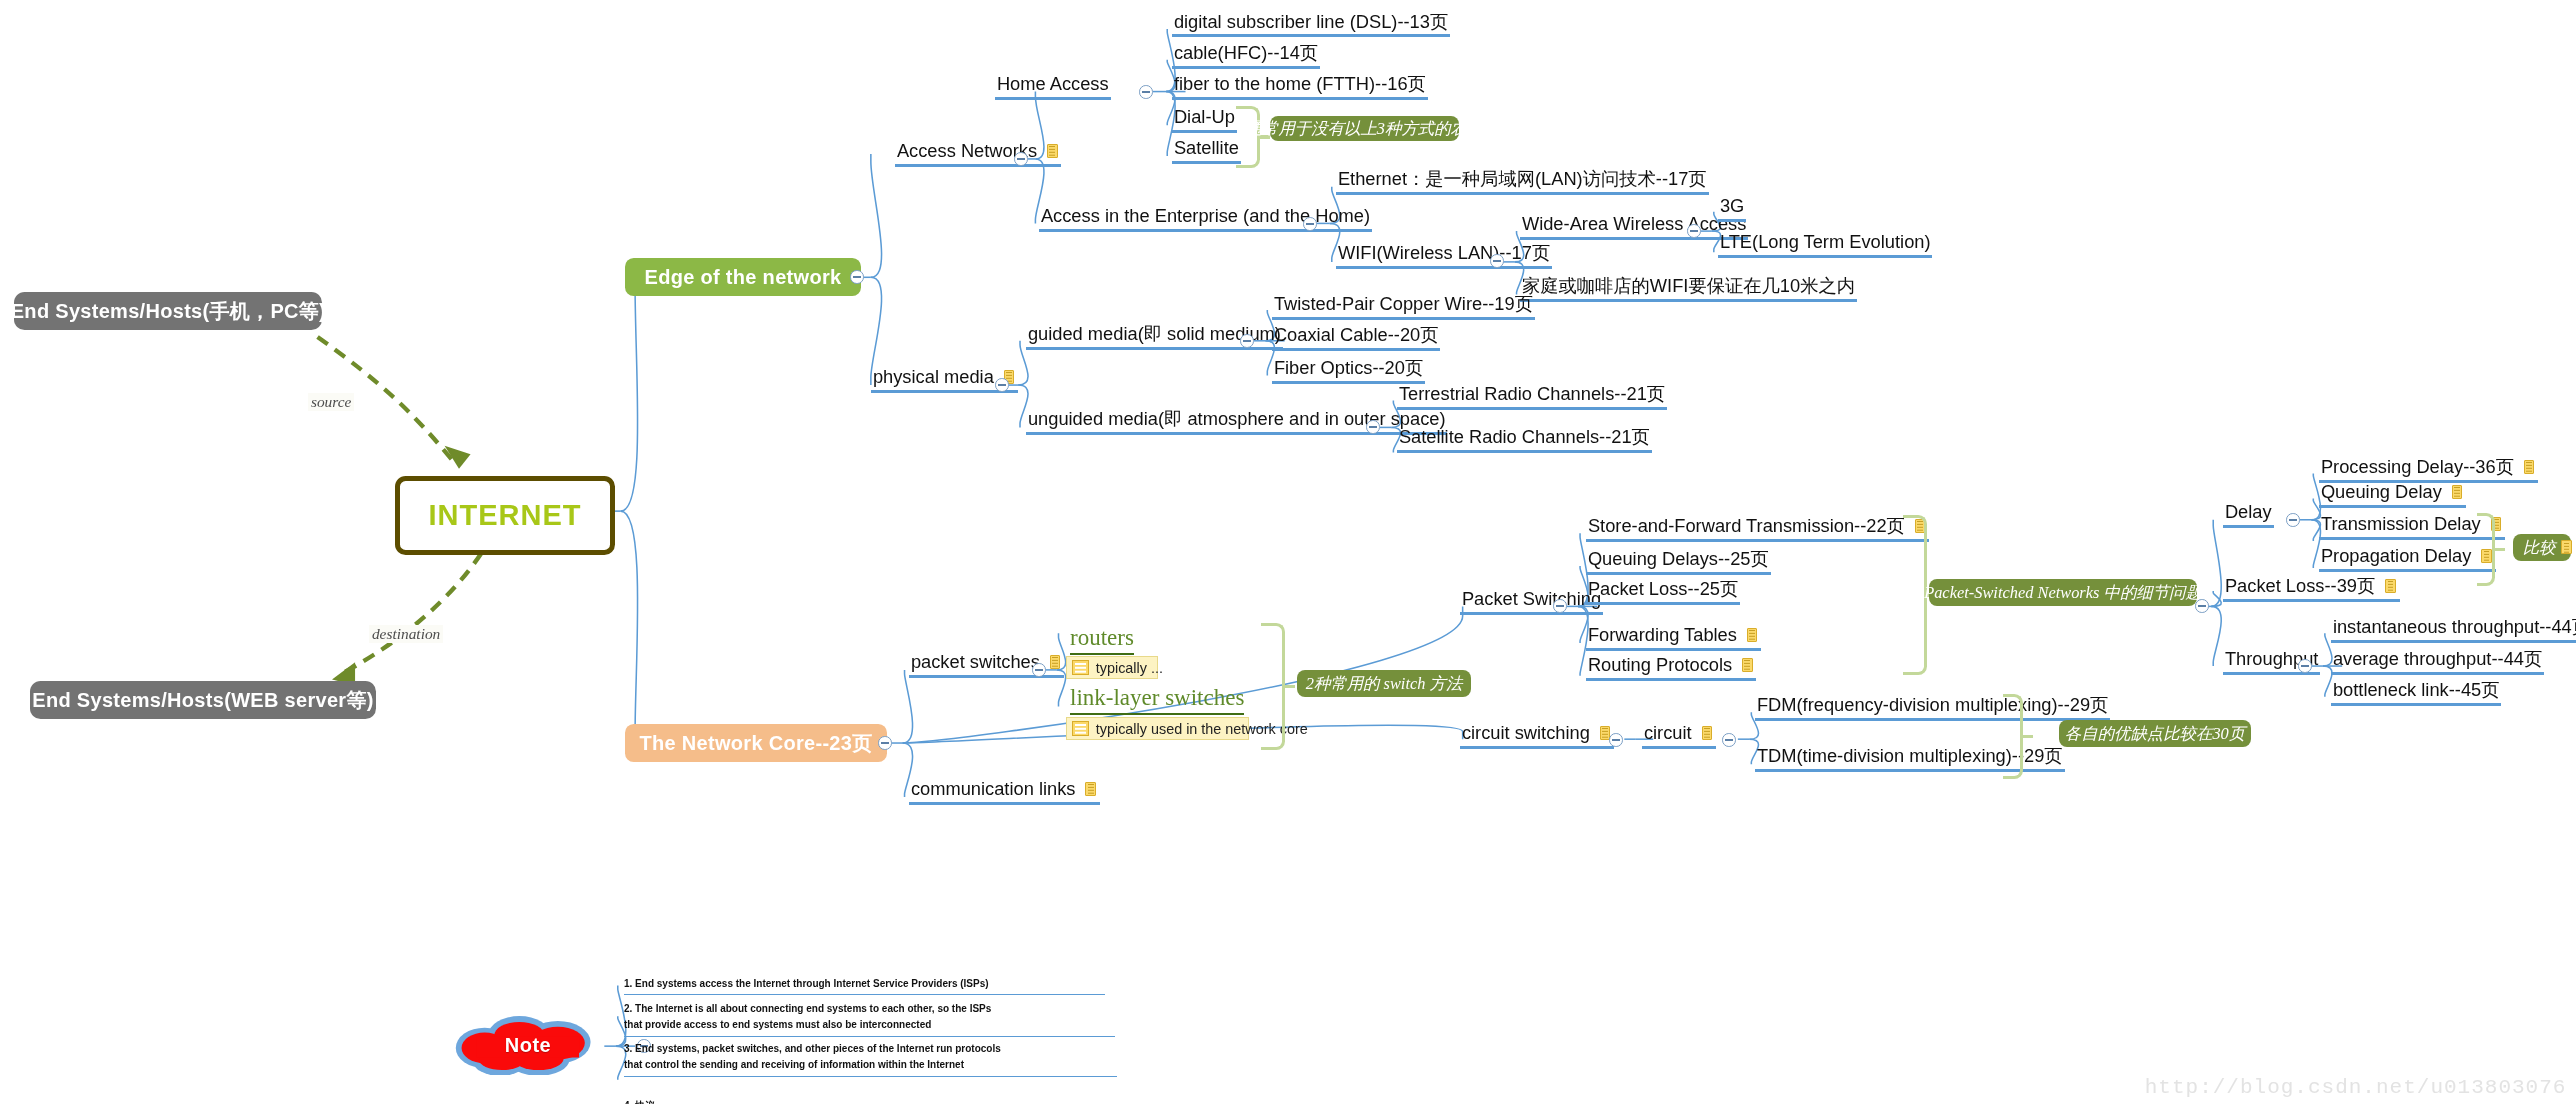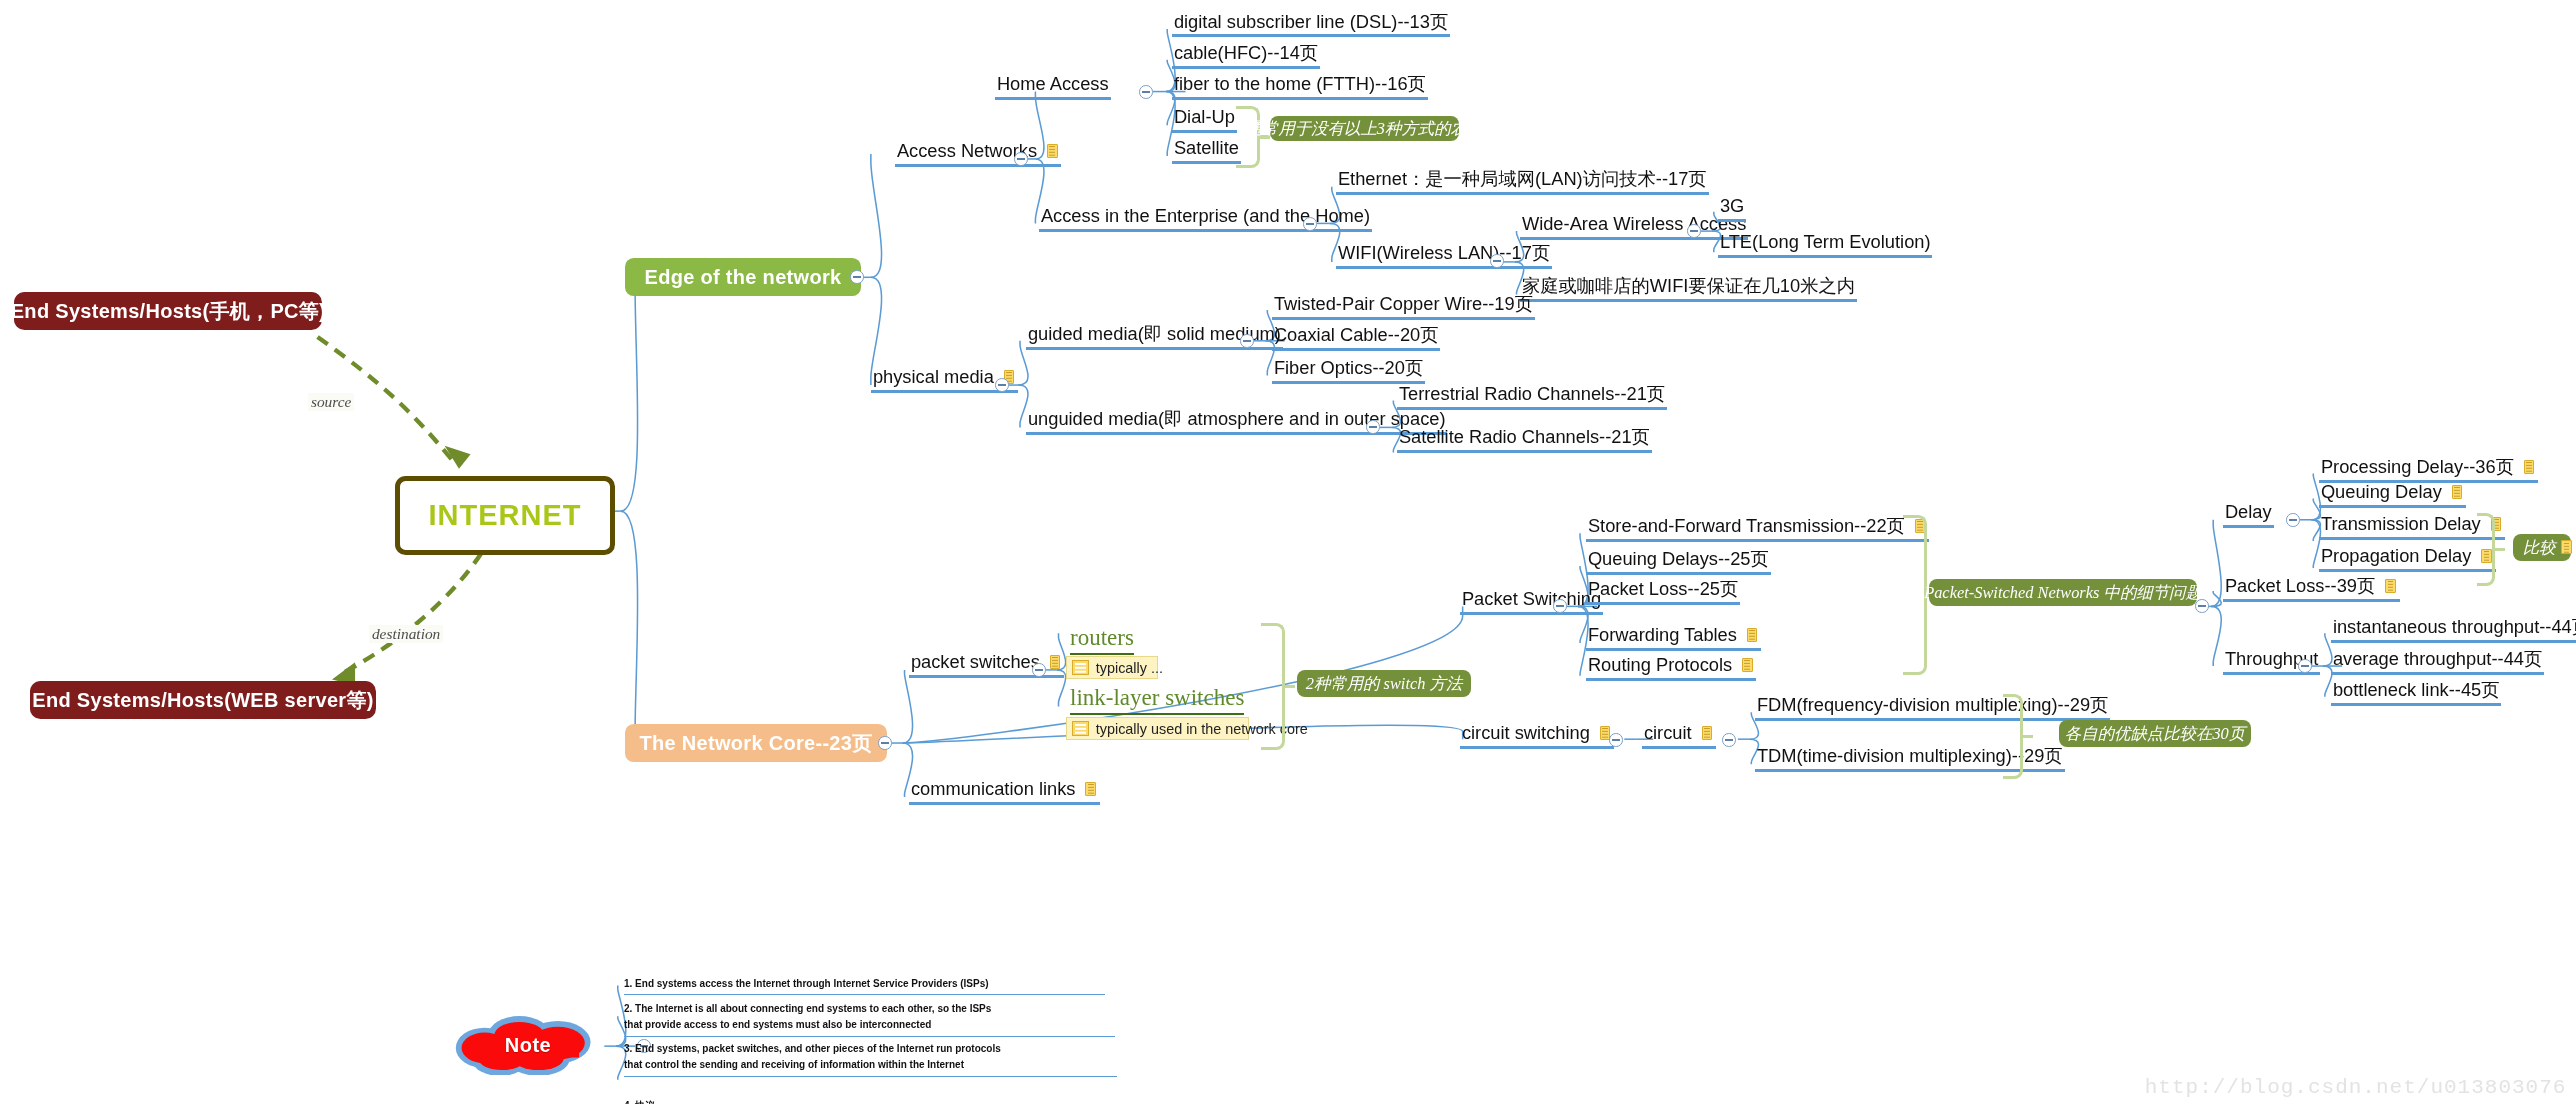--- a/index.html
+++ b/index.html
@@ -29,21 +29,21 @@
   }
 
   
   .mainnode{
     position:absolute;border-radius:8.7px;color:#fff;font-weight:bold;
     font-size:20px;letter-spacing:0.3px;display:flex;align-items:center;
     justify-content:center;padding:0 15.4px;box-sizing:border-box;white-space:nowrap;
   }
   .mainnode.green{background:#8cb846;}
   .mainnode.orange{background:#f5bd8a;}
-  .mainnode.blue{background:#7f1d1d;border-radius:10.6px;}
+  .mainnode.blue{background:#737373;border-radius:10.6px;}
 
   
   #root{
     position:absolute;border:5.8px solid #5c4d00;border-radius:10.6px;background:#fff;
     color:#a8c718;font-size:29px;font-weight:bold;letter-spacing:1px;
     display:flex;align-items:center;justify-content:center;
   }
 
   
   .callout{

